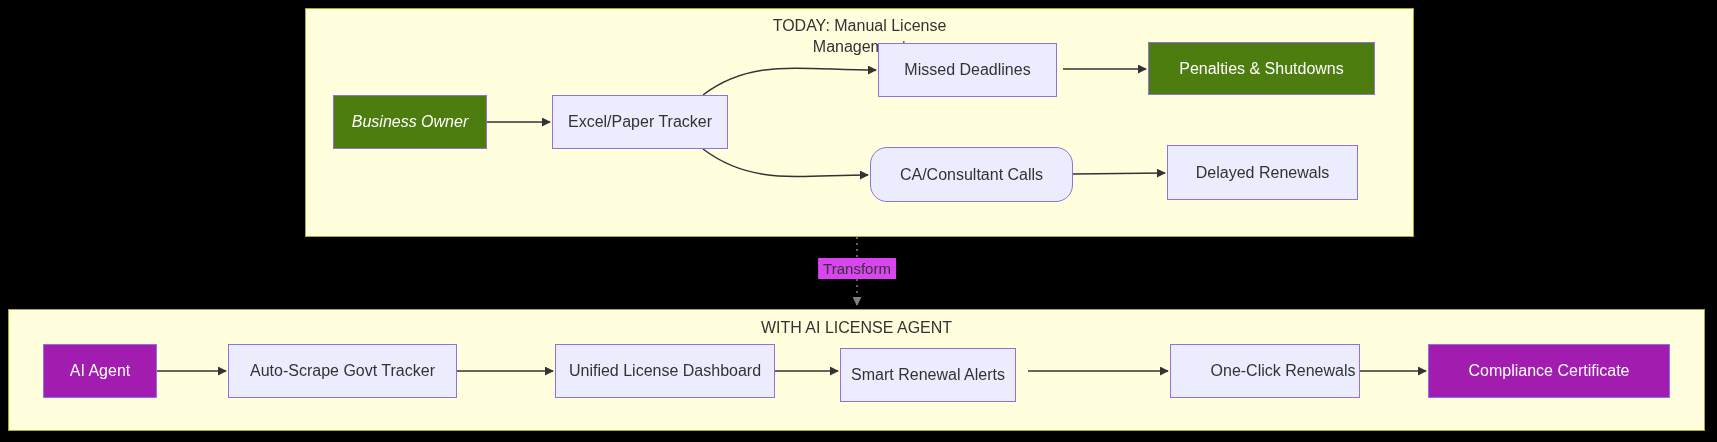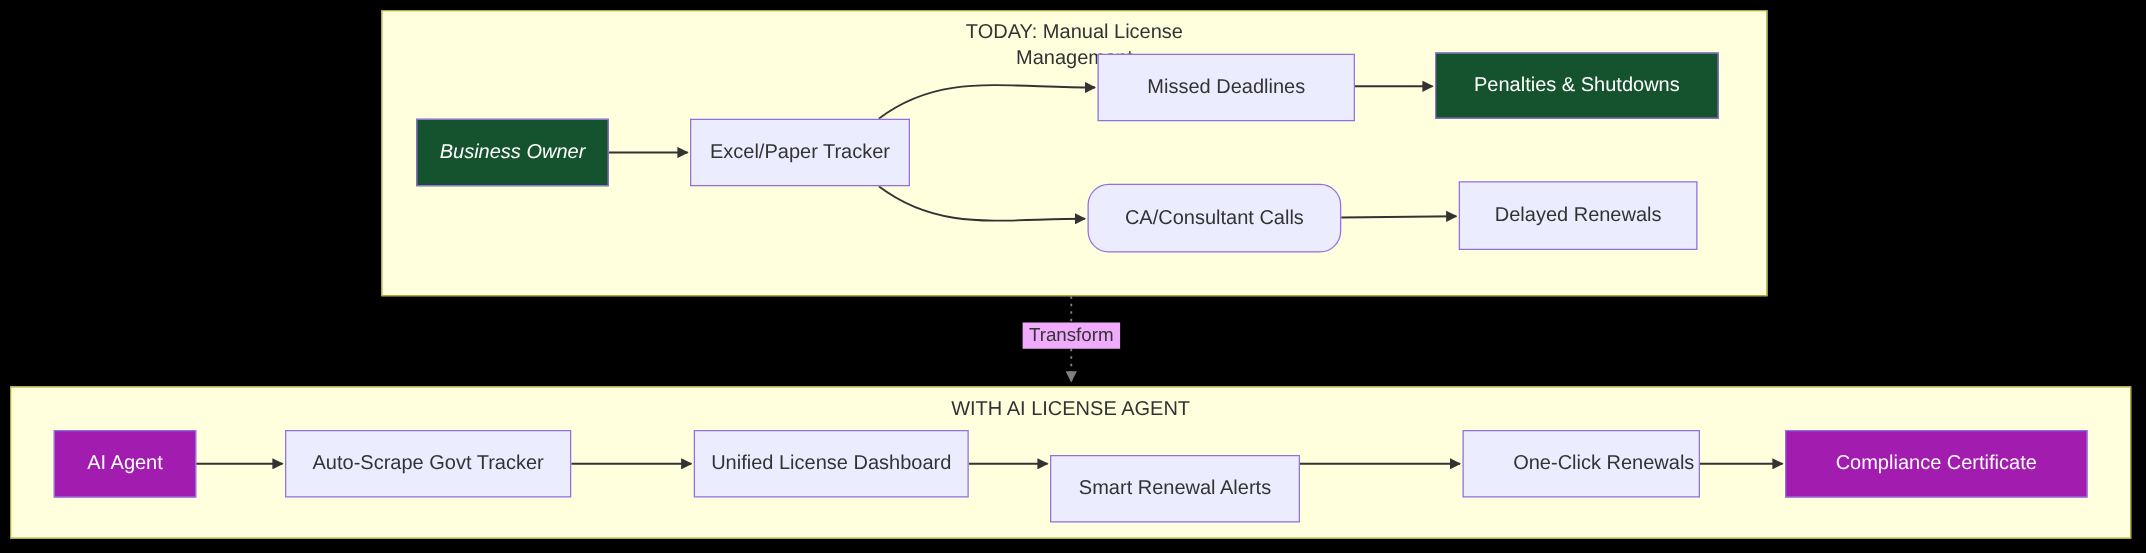--- a/index.html
+++ b/index.html
@@ -39,54 +39,54 @@
     border: 1px solid #9370db;
     background: #ececff;
     color: #333333;
     font-size: 16px;
     display: flex;
     align-items: center;
     justify-content: center;
     white-space: nowrap;
     z-index: 3;
   }
-  .node.red   { background: #14532d; color: #ffffff; }
+  .node.red   { background: #4d7c0f; color: #ffffff; }
   .node.green { background: #a21caf; color: #ffffff; }
 
   #n-business   { left: 333px;  top: 95px;  width: 154px; height: 54px; font-style: italic; }
   #n-tracker    { left: 552px;  top: 95px;  width: 176px; height: 54px; }
-  #n-missed     { left: 878px;  top: 43px;  width: 206px; height: 54px; }
+  #n-missed     { left: 878px;  top: 43px;  width: 179px; height: 54px; }
   #n-penalties  { left: 1148px; top: 42px;  width: 227px; height: 53px; }
   #n-cacalls    { left: 870px;  top: 147px; width: 203px; height: 55px; border-radius: 17px; }
   #n-delayed    { left: 1167px; top: 145px; width: 191px; height: 55px; }
 
   #n-aiagent    { left: 43px;   top: 344px; width: 114px; height: 54px; }
   #n-scrape     { left: 228px;  top: 344px; width: 229px; height: 54px; }
   #n-dashboard  { left: 555px;  top: 344px; width: 220px; height: 54px; }
-  #n-alerts     { left: 840px;  top: 364px; width: 200px; height: 54px; text-align: right; }
+  #n-alerts     { left: 840px;  top: 348px; width: 176px; height: 54px; text-align: right; }
   #n-renewals   { left: 1170px; top: 344px; width: 190px; height: 54px; padding-left: 36px; }
   #n-cert       { left: 1428px; top: 344px; width: 242px; height: 54px; }
 
   .edges {
     position: absolute;
     left: 0; top: 0;
     width: 1717px;
     height: 442px;
     z-index: 2;
     pointer-events: none;
   }
   .edge { fill: none; stroke: #333333; stroke-width: 1.5px; }
   .edge.dotted { stroke: #808080; stroke-dasharray: 2 4; }
 
   .edge-label {
     position: absolute;
     left: 857px;
     top: 258px;
     transform: translateX(-50%);
-    background: #f0abfc;
+    background: #d946ef;
     color: #333333;
     font-size: 15px;
     padding: 2px 5px;
     z-index: 4;
     white-space: nowrap;
   }
 </style>
 </head>
 <body>
 

